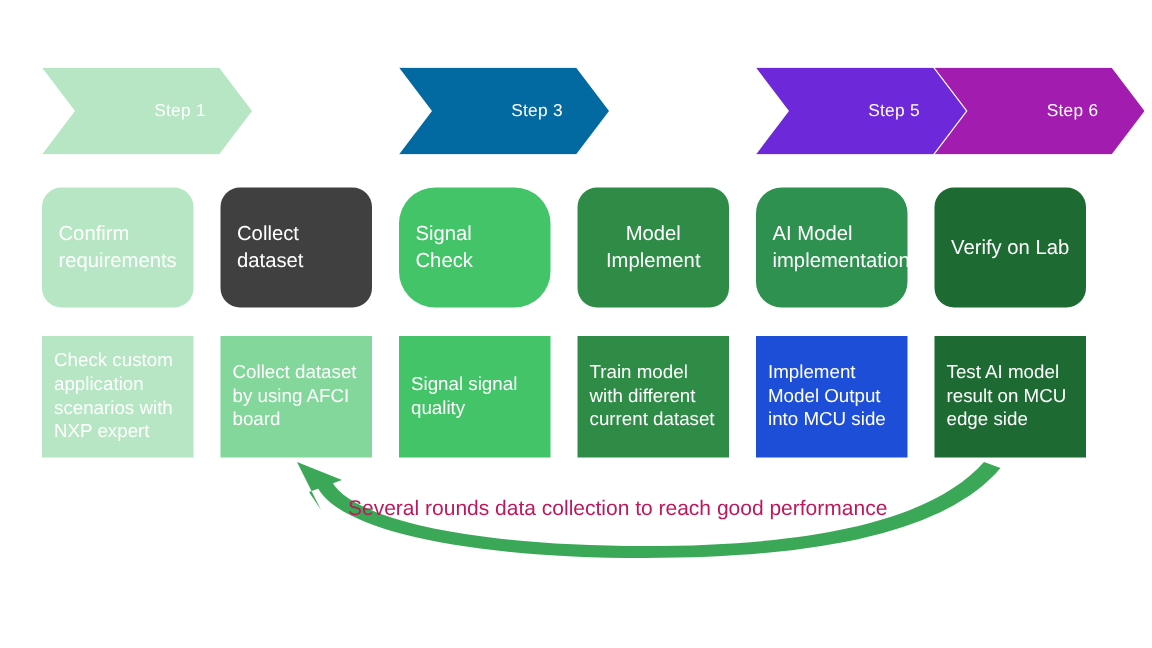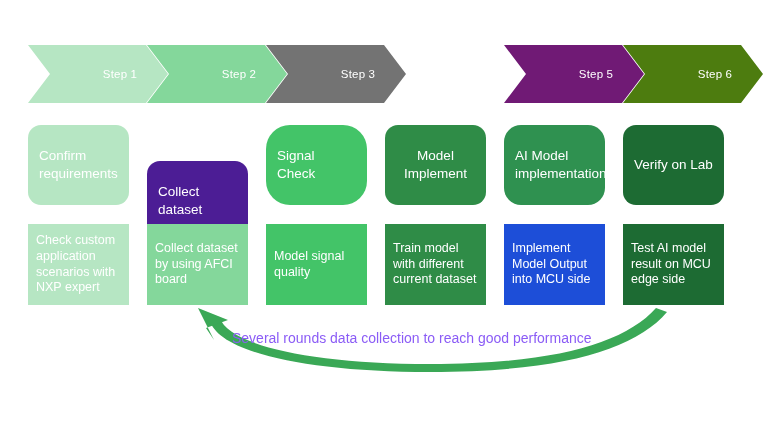--- a/index.html
+++ b/index.html
@@ -106,39 +106,36 @@
 </style>
 </head>
 <body style="background: rgb(255, 255, 255);">
 
 <div class="canvas">
 
   <div class="chevron-bar">
       <div class="chevron" style="left: 0px; width: 140px; background: rgb(182, 230, 195); z-index: 10;">
         <span class="chevron-label">Step 1</span>
       </div>
-      <div class="chevron" style="left: 119px; width: 140px; background: rgb(132, 215, 155); z-index: 9;">
-        <span class="chevron-label">Step 2</span>
-      </div>
-      <div class="chevron" style="left: 238px; width: 140px; background: #737373; z-index: 8;">
+      <div class="chevron" style="left: 238px; width: 140px; background: #0369a1; z-index: 8;">
         <span class="chevron-label">Step 3</span>
       </div>
-      <div class="chevron" style="left: 476px; width: 140px; background: #701a75; z-index: 6;">
+      <div class="chevron" style="left: 476px; width: 140px; background: #6d28d9; z-index: 6;">
         <span class="chevron-label">Step 5</span>
       </div>
-      <div class="chevron" style="left: 595px; width: 140px; background: #4d7c0f; z-index: 5;">
+      <div class="chevron" style="left: 595px; width: 140px; background: #a21caf; z-index: 5;">
         <span class="chevron-label">Step 6</span>
       </div>
     </div>
 
   <div>
       <div class="title-card" style="left: 28px; width: 101px; background: rgb(182, 230, 195);">
         <span class="txt">Confirm requirements</span>
       </div>
-      <div class="title-card" style="left: 147px; width: 101px; background: #4c1d95; margin-top: 36px;">
+      <div class="title-card" style="left: 147px; width: 101px; background: #404040;">
         <span class="txt">Collect dataset</span>
       </div>
       <div class="title-card" style="left: 266px; width: 101px; background: rgb(67, 196, 104); border-radius: 24px;">
         <span class="txt">Signal Check</span>
       </div>
       <div class="title-card center" style="left: 385px; width: 101px; background: rgb(47, 140, 71);">
         <span class="txt">Model Implement</span>
       </div>
       <div class="title-card" style="left: 504px; width: 101px; background: rgb(47, 145, 80); border-radius: 17px;">
         <span class="txt">AI  Model implementation</span>
@@ -149,21 +146,21 @@
     </div>
 
   <div>
       <div class="desc-card" style="left: 28px; width: 101px; background: rgb(182, 230, 195);">
         <span class="txt">Check custom application scenarios with NXP expert</span>
       </div>
       <div class="desc-card" style="left: 147px; width: 101px; background: rgb(132, 215, 155);">
         <span class="txt">Collect dataset by using AFCI board</span>
       </div>
       <div class="desc-card" style="left: 266px; width: 101px; background: rgb(67, 196, 104);">
-        <span class="txt">Model signal quality</span>
+        <span class="txt">Signal signal quality</span>
       </div>
       <div class="desc-card" style="left: 385px; width: 101px; background: rgb(47, 140, 71);">
         <span class="txt">Train model with different current dataset</span>
       </div>
       <div class="desc-card" style="left: 504px; width: 101px; background: #1d4ed8;">
         <span class="txt">Implement Model Output into MCU side</span>
       </div>
       <div class="desc-card" style="left: 623px; width: 101px; background: rgb(29, 107, 51);">
         <span class="txt">Test AI model result on MCU edge side</span>
       </div>
@@ -173,15 +170,15 @@
     <path id="loop-path" d="M 30 14
              C 36 44, 120 66, 250 66
              C 380 66, 455 44, 487 6
              L 476 2
              C 444 38, 372 58, 250 58
              C 128 58, 48 38, 40 12
              Z" fill="#3aa856"></path>
     <polygon id="loop-head" points="18,2 48,14 26,22 34,34" fill="#3aa856"></polygon>
   </svg>
 
-  <div class="loop-caption" style="color: #8b5cf6;">Several rounds  data collection to reach good performance</div>
+  <div class="loop-caption" style="color: #be185d;">Several rounds  data collection to reach good performance</div>
 
 </div>
 
 </body></html>

